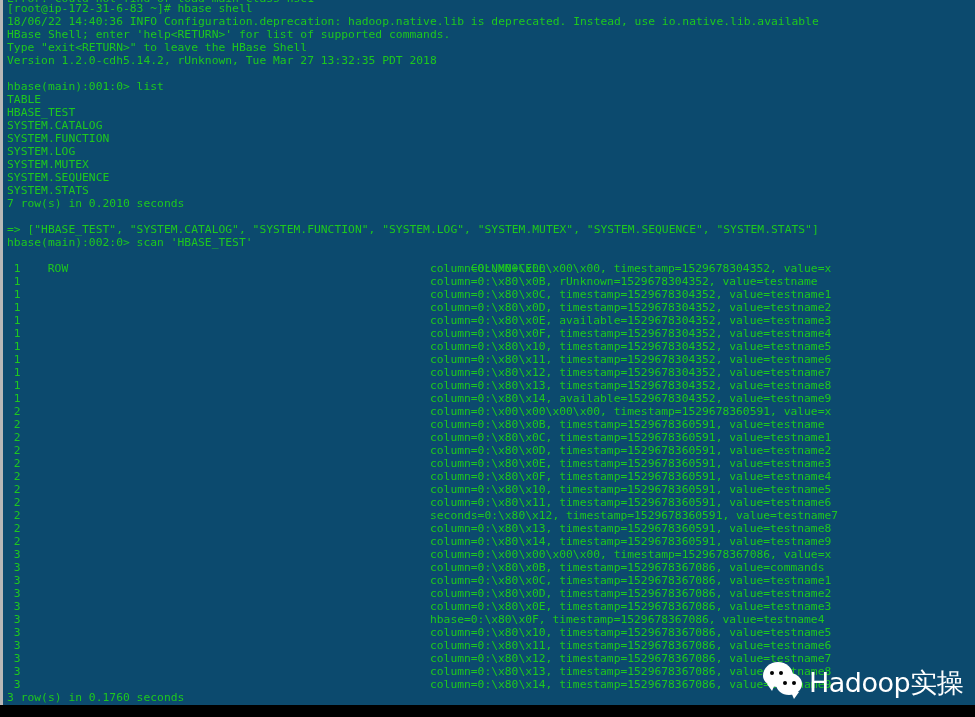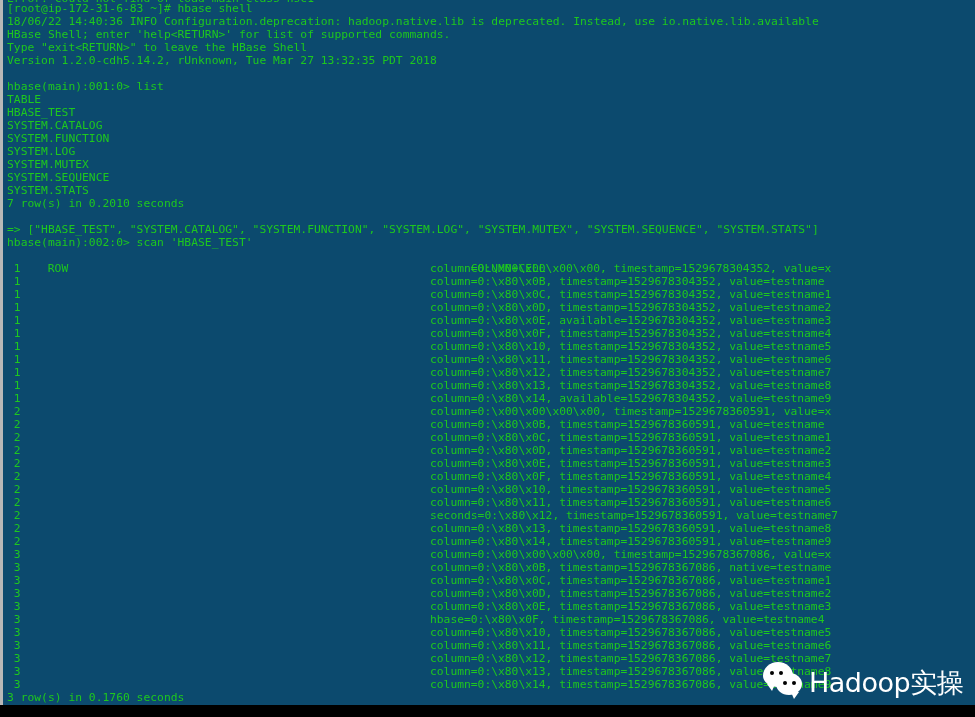--- a/index.html
+++ b/index.html
@@ -181,21 +181,21 @@
     <div class="line blank"></div>
     <div class="line">=&gt; ["HBASE_TEST", "SYSTEM.CATALOG", "SYSTEM.FUNCTION", "SYSTEM.LOG", "SYSTEM.MUTEX", "SYSTEM.SEQUENCE", "SYSTEM.STATS"]</div>
     <div class="line">hbase(main):002:0&gt; scan 'HBASE_TEST'</div>
 
     <div class="scanline">
       <span class="rowkey">ROW</span><span class="cell">COLUMN+CELL</span>
     </div>
 
     <div id="scan-rows">
         <div class="scanline"><span class="rowkey"> 1</span><span class="cell">column=0:\x00\x00\x00\x00, timestamp=1529678304352, value=x</span></div>
-        <div class="scanline"><span class="rowkey"> 1</span><span class="cell">column=0:\x80\x0B, timestamp=1529678304352, value=testname</span></div>
+        <div class="scanline"><span class="rowkey"> 1</span><span class="cell">column=0:\x80\x0B, rUnknown=1529678304352, value=testname</span></div>
         <div class="scanline"><span class="rowkey"> 1</span><span class="cell">column=0:\x80\x0C, timestamp=1529678304352, value=testname1</span></div>
         <div class="scanline"><span class="rowkey"> 1</span><span class="cell">column=0:\x80\x0D, timestamp=1529678304352, value=testname2</span></div>
         <div class="scanline"><span class="rowkey"> 1</span><span class="cell">column=0:\x80\x0E, available=1529678304352, value=testname3</span></div>
         <div class="scanline"><span class="rowkey"> 1</span><span class="cell">column=0:\x80\x0F, timestamp=1529678304352, value=testname4</span></div>
         <div class="scanline"><span class="rowkey"> 1</span><span class="cell">column=0:\x80\x10, timestamp=1529678304352, value=testname5</span></div>
         <div class="scanline"><span class="rowkey"> 1</span><span class="cell">column=0:\x80\x11, timestamp=1529678304352, value=testname6</span></div>
         <div class="scanline"><span class="rowkey"> 1</span><span class="cell">column=0:\x80\x12, timestamp=1529678304352, value=testname7</span></div>
         <div class="scanline"><span class="rowkey"> 1</span><span class="cell">column=0:\x80\x13, timestamp=1529678304352, value=testname8</span></div>
         <div class="scanline"><span class="rowkey"> 1</span><span class="cell">column=0:\x80\x14, available=1529678304352, value=testname9</span></div>
         <div class="scanline"><span class="rowkey"> 2</span><span class="cell">column=0:\x00\x00\x00\x00, timestamp=1529678360591, value=x</span></div>
@@ -203,21 +203,21 @@
         <div class="scanline"><span class="rowkey"> 2</span><span class="cell">column=0:\x80\x0C, timestamp=1529678360591, value=testname1</span></div>
         <div class="scanline"><span class="rowkey"> 2</span><span class="cell">column=0:\x80\x0D, timestamp=1529678360591, value=testname2</span></div>
         <div class="scanline"><span class="rowkey"> 2</span><span class="cell">column=0:\x80\x0E, timestamp=1529678360591, value=testname3</span></div>
         <div class="scanline"><span class="rowkey"> 2</span><span class="cell">column=0:\x80\x0F, timestamp=1529678360591, value=testname4</span></div>
         <div class="scanline"><span class="rowkey"> 2</span><span class="cell">column=0:\x80\x10, timestamp=1529678360591, value=testname5</span></div>
         <div class="scanline"><span class="rowkey"> 2</span><span class="cell">column=0:\x80\x11, timestamp=1529678360591, value=testname6</span></div>
         <div class="scanline"><span class="rowkey"> 2</span><span class="cell">seconds=0:\x80\x12, timestamp=1529678360591, value=testname7</span></div>
         <div class="scanline"><span class="rowkey"> 2</span><span class="cell">column=0:\x80\x13, timestamp=1529678360591, value=testname8</span></div>
         <div class="scanline"><span class="rowkey"> 2</span><span class="cell">column=0:\x80\x14, timestamp=1529678360591, value=testname9</span></div>
         <div class="scanline"><span class="rowkey"> 3</span><span class="cell">column=0:\x00\x00\x00\x00, timestamp=1529678367086, value=x</span></div>
-        <div class="scanline"><span class="rowkey"> 3</span><span class="cell">column=0:\x80\x0B, timestamp=1529678367086, native=testname</span></div>
+        <div class="scanline"><span class="rowkey"> 3</span><span class="cell">column=0:\x80\x0B, timestamp=1529678367086, value=commands</span></div>
         <div class="scanline"><span class="rowkey"> 3</span><span class="cell">column=0:\x80\x0C, timestamp=1529678367086, value=testname1</span></div>
         <div class="scanline"><span class="rowkey"> 3</span><span class="cell">column=0:\x80\x0D, timestamp=1529678367086, value=testname2</span></div>
         <div class="scanline"><span class="rowkey"> 3</span><span class="cell">column=0:\x80\x0E, timestamp=1529678367086, value=testname3</span></div>
         <div class="scanline"><span class="rowkey"> 3</span><span class="cell">hbase=0:\x80\x0F, timestamp=1529678367086, value=testname4</span></div>
         <div class="scanline"><span class="rowkey"> 3</span><span class="cell">column=0:\x80\x10, timestamp=1529678367086, value=testname5</span></div>
         <div class="scanline"><span class="rowkey"> 3</span><span class="cell">column=0:\x80\x11, timestamp=1529678367086, value=testname6</span></div>
         <div class="scanline"><span class="rowkey"> 3</span><span class="cell">column=0:\x80\x12, timestamp=1529678367086, value=testname7</span></div>
         <div class="scanline"><span class="rowkey"> 3</span><span class="cell">column=0:\x80\x13, timestamp=1529678367086, value=testname8</span></div>
         <div class="scanline"><span class="rowkey"> 3</span><span class="cell">column=0:\x80\x14, timestamp=1529678367086, value=testname9</span></div>
       </div>

